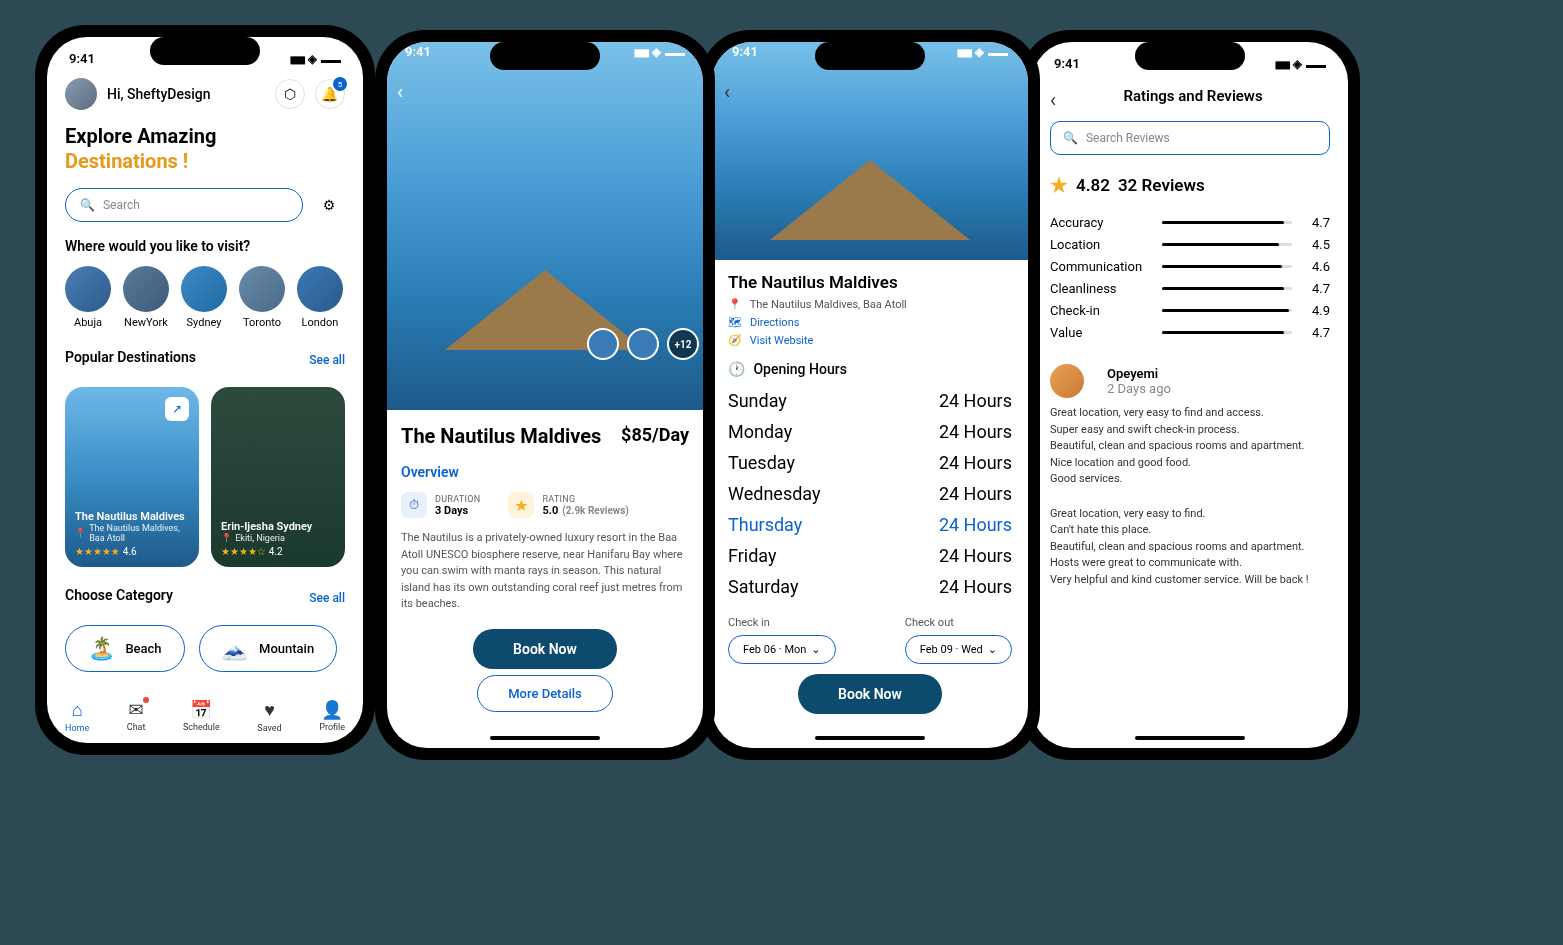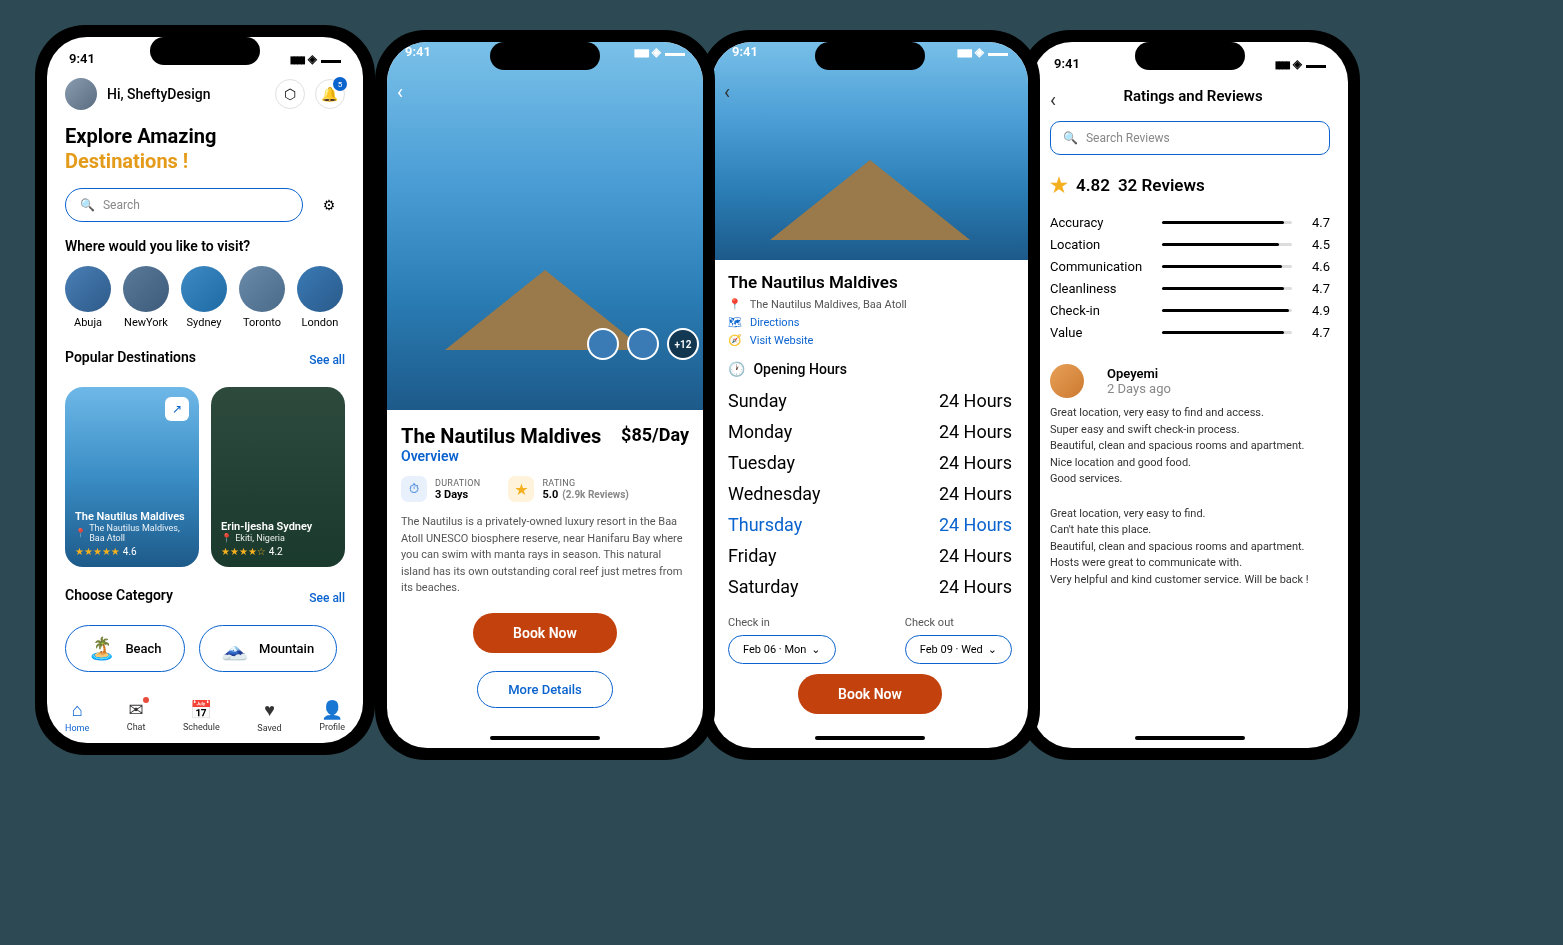--- a/index.html
+++ b/index.html
@@ -62,30 +62,30 @@
 .hero-img.short { height:230px; }
 .hut { position:absolute; left:50%; bottom:60px; transform:translateX(-50%); width:0; height:0; border-left:100px solid transparent; border-right:100px solid transparent; border-bottom:80px solid #9a7a4a; }
 .back-btn { position:absolute; top:50px; left:14px; font-size:20px; color:#333; cursor:pointer; z-index:5; }
 .back-btn.light { color:#fff; }
 .thumb-stack { position:absolute; right:8px; bottom:50px; display:flex; gap:8px; }
 .thumb { width:32px; height:32px; border-radius:50%; background:#3a7ab5; border:2px solid #fff; }
 .thumb.more { background:rgba(0,0,0,.5); color:#fff; display:flex; align-items:center; justify-content:center; font-size:10px; font-weight:600; }
 .title-row { display:flex; justify-content:space-between; align-items:flex-start; margin-top:14px; }
 .place-name { font-size:20px; font-weight:700; line-height:1.2; }
 .price { font-size:18px; font-weight:700; }
-.overview-link { color:#0b63ce; font-weight:600; font-size:14px; margin:0 0 12px; display:inline-block; }
+.overview-link { color:#0b63ce; font-weight:600; font-size:14px; margin:16px 0 12px; display:inline-block; }
 .meta-row { display:flex; gap:28px; margin-bottom:12px; }
 .meta { display:flex; gap:8px; align-items:center; }
 .meta-icon { width:26px; height:26px; background:#e8f0fc; border-radius:7px; display:flex; align-items:center; justify-content:center; color:#0b63ce; font-size:13px; }
 .meta-icon.star { background:#fff3dc; color:#f5b020; font-size:16px; }
 .meta-label { font-size:9px; color:#666; text-transform:uppercase; letter-spacing:.3px; }
 .meta-value { font-size:11px; font-weight:700; }
 .meta-sub { font-size:10px; color:#888; margin-left:4px; }
 .description { font-size:11px; color:#555; line-height:1.5; margin-bottom:16px; }
-.btn-primary { background:#c2410c; color:#fff; border:none; border-radius:24px; padding:12px 40px; font-size:14px; font-weight:600; cursor:pointer; display:block; margin:0 auto 18px;text-align:right; }
+.btn-primary { background:#0c4a6e; color:#fff; border:none; border-radius:24px; padding:12px 40px; font-size:14px; font-weight:600; cursor:pointer; display:block; margin:0 auto 6px;text-align:right; }
 .btn-outline { background:#fff; color:#0b63ce; border:1.5px solid #0b63ce; border-radius:24px; padding:10px 30px; font-size:13px; font-weight:500; cursor:pointer; display:block; margin:0 auto; }
 .home-ind { position:absolute; bottom:8px; left:50%; transform:translateX(-50%); width:110px; height:4px; background:#000; border-radius:3px; }
 
 .tabs { display:flex; gap:24px; padding:12px 4px; font-size:12px; color:#333; border-bottom:1px solid #eee; margin:0 -4px; }
 .tabs .tab { cursor:pointer; }
 .tabs .tab.active { color:#0b63ce; font-weight:500; }
 .detail-name { font-size:17px; font-weight:600; margin:12px 0 6px; }
 .detail-line { display:flex; align-items:center; gap:8px; font-size:11px; color:#0b63ce; margin:5px 0; cursor:pointer; }
 .detail-line.gray { color:#555; }
 .detail-line .blue-icon { color:#0b63ce; }

